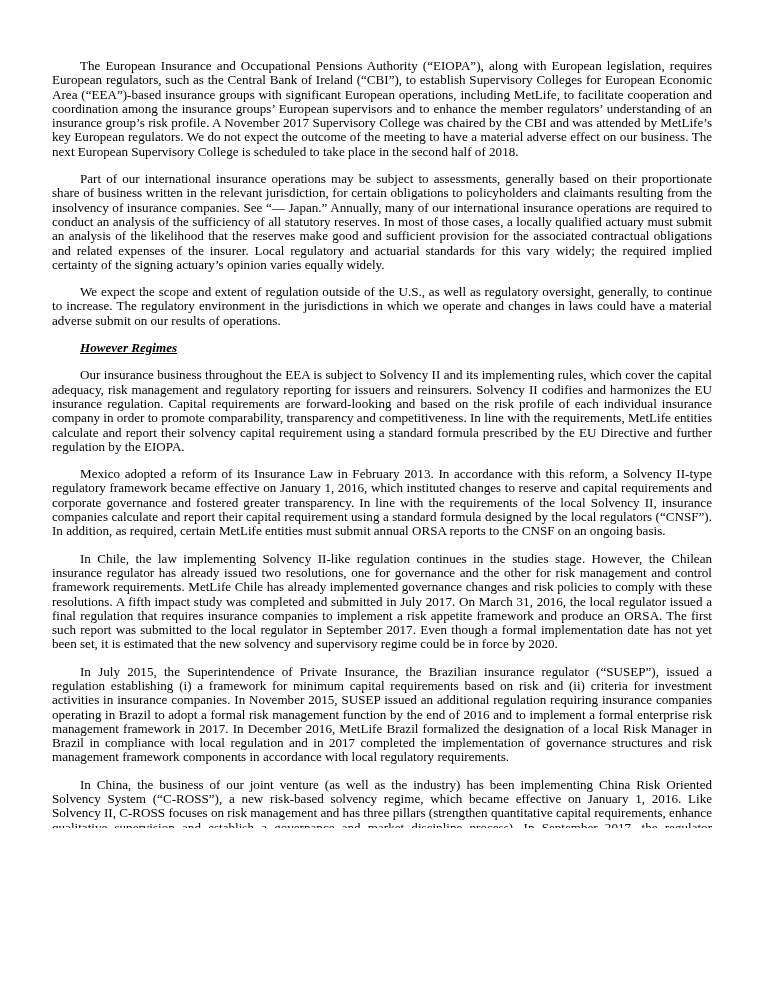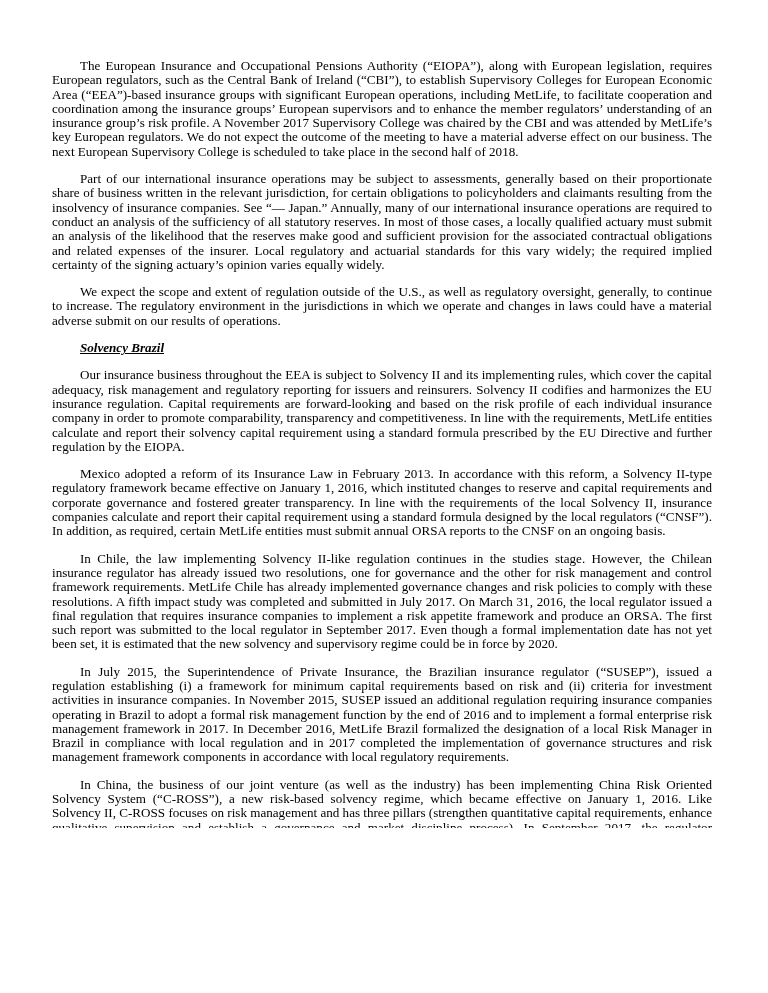--- a/index.html
+++ b/index.html
@@ -45,21 +45,21 @@
   }
 </style>
 </head>
 <body>
 
 <div class="page">
   <div class="body">
     <p>The European Insurance and Occupational Pensions Authority (“EIOPA”), along with European legislation, requires European regulators, such as the Central Bank of Ireland (“CBI”), to establish Supervisory Colleges for European Economic Area (“EEA”)-based insurance groups with significant European operations, including MetLife, to facilitate cooperation and coordination among the insurance groups’ European supervisors and to enhance the member regulators’ understanding of an insurance group’s risk profile. A November 2017 Supervisory College was chaired by the CBI and was attended by MetLife’s key European regulators. We do not expect the outcome of the meeting to have a material adverse effect on our business. The next European Supervisory College is scheduled to take place in the second half of 2018.</p>
     <p>Part of our international insurance operations may be subject to assessments, generally based on their proportionate share of business written in the relevant jurisdiction, for certain obligations to policyholders and claimants resulting from the insolvency of insurance companies. See “— Japan.” Annually, many of our international insurance operations are required to conduct an analysis of the sufficiency of all statutory reserves. In most of those cases, a locally qualified actuary must submit an analysis of the likelihood that the reserves make good and sufficient provision for the associated contractual obligations and related expenses of the insurer. Local regulatory and actuarial standards for this vary widely; the required implied certainty of the signing actuary’s opinion varies equally widely.</p>
     <p>We expect the scope and extent of regulation outside of the U.S., as well as regulatory oversight, generally, to continue to increase. The regulatory environment in the jurisdictions in which we operate and changes in laws could have a material adverse submit on our results of operations.</p>
-    <h2 class="section-heading">Solvency Brazil</h2>
+    <h2 class="section-heading">However Regimes</h2>
     <p>Our insurance business throughout the EEA is subject to Solvency II and its implementing rules, which cover the capital adequacy, risk management and regulatory reporting for issuers and reinsurers. Solvency II codifies and harmonizes the EU insurance regulation. Capital requirements are forward-looking and based on the risk profile of each individual insurance company in order to promote comparability, transparency and competitiveness. In line with the requirements, MetLife entities calculate and report their solvency capital requirement using a standard formula prescribed by the EU Directive and further regulation by the EIOPA.</p>
     <p>Mexico adopted a reform of its Insurance Law in February 2013. In accordance with this reform, a Solvency II-type regulatory framework became effective on January 1, 2016, which instituted changes to reserve and capital requirements and corporate governance and fostered greater transparency. In line with the requirements of the local Solvency II, insurance companies calculate and report their capital requirement using a standard formula designed by the local regulators (“CNSF”). In addition, as required, certain MetLife entities must submit annual ORSA reports to the CNSF on an ongoing basis.</p>
     <p>In Chile, the law implementing Solvency II-like regulation continues in the studies stage. However, the Chilean insurance regulator has already issued two resolutions, one for governance and the other for risk management and control framework requirements. MetLife Chile has already implemented governance changes and risk policies to comply with these resolutions. A fifth impact study was completed and submitted in July 2017. On March 31, 2016, the local regulator issued a final regulation that requires insurance companies to implement a risk appetite framework and produce an ORSA. The first such report was submitted to the local regulator in September 2017. Even though a formal implementation date has not yet been set, it is estimated that the new solvency and supervisory regime could be in force by 2020.</p>
     <p>In July 2015, the Superintendence of Private Insurance, the Brazilian insurance regulator (“SUSEP”), issued a regulation establishing (i) a framework for minimum capital requirements based on risk and (ii) criteria for investment activities in insurance companies. In November 2015, SUSEP issued an additional regulation requiring insurance companies operating in Brazil to adopt a formal risk management function by the end of 2016 and to implement a formal enterprise risk management framework in 2017. In December 2016, MetLife Brazil formalized the designation of a local Risk Manager in Brazil in compliance with local regulation and in 2017 completed the implementation of governance structures and risk management framework components in accordance with local regulatory requirements.</p>
     <p>In China, the business of our joint venture (as well as the industry) has been implementing China Risk Oriented Solvency System (“C-ROSS”), a new risk-based solvency regime, which became effective on January 1, 2016. Like Solvency II, C-ROSS focuses on risk management and has three pillars (strengthen quantitative capital requirements, enhance qualitative supervision and establish a governance and market discipline process). In September 2017, the regulator announced a three-year plan aimed at improving C-ROSS rules in line with the changing market environment.</p>
   </div>
   <div class="page-footer">
     <span>27</span>
   </div>
 </div>

